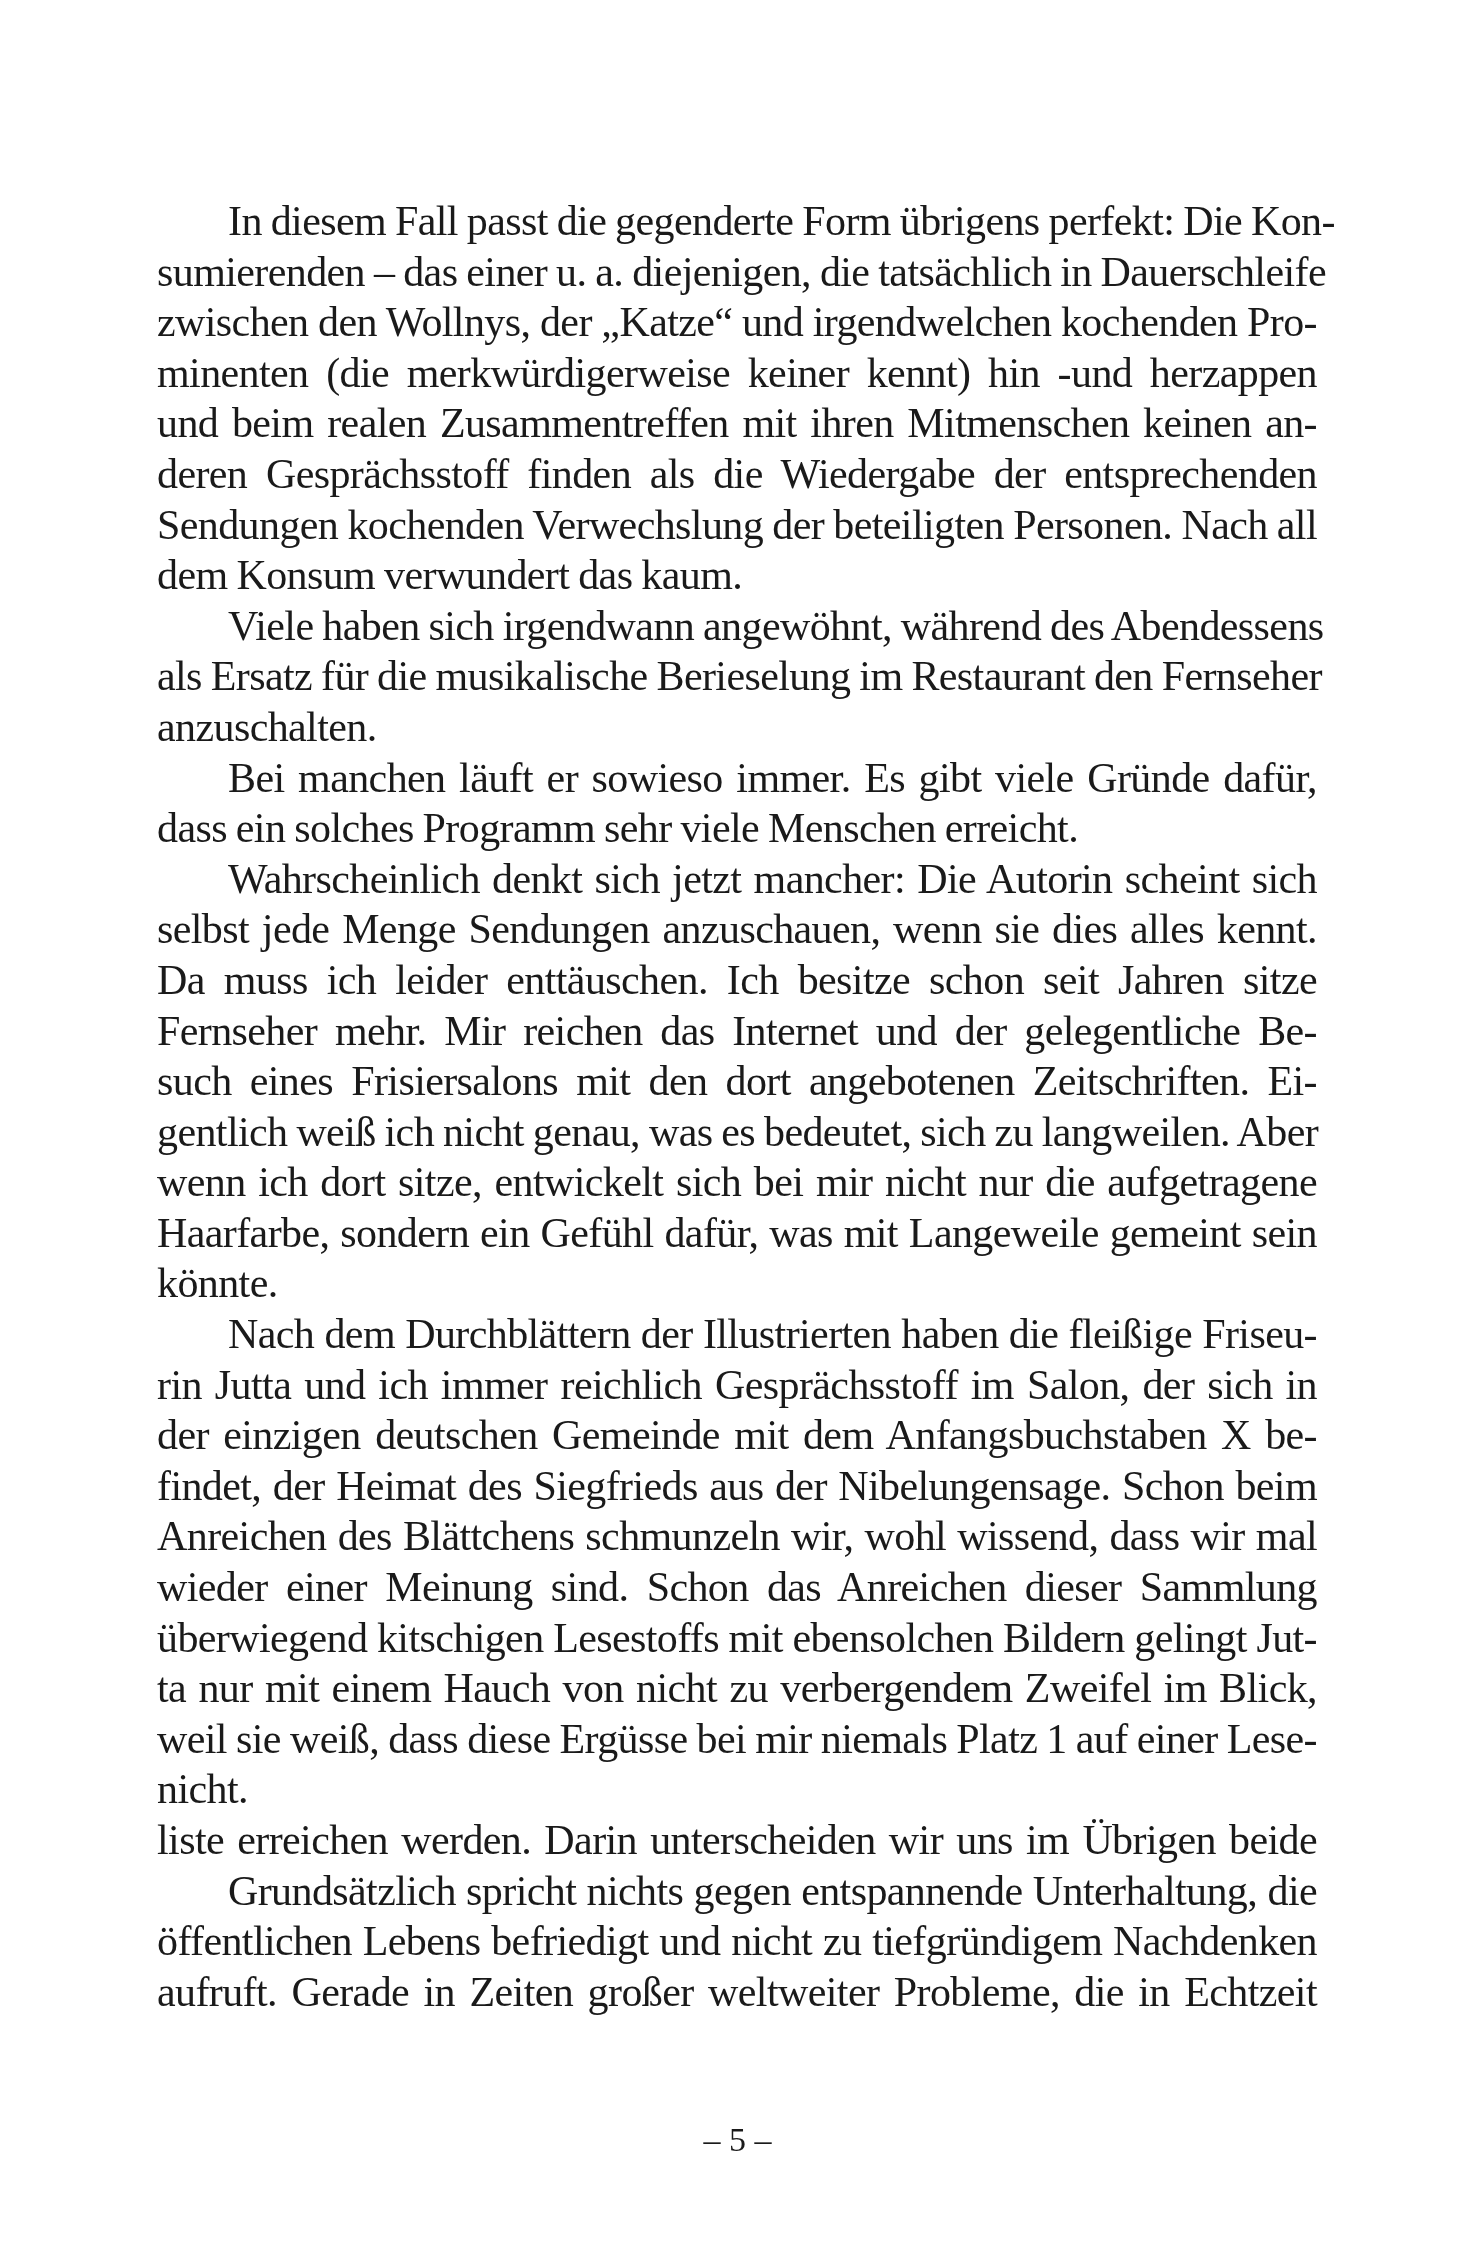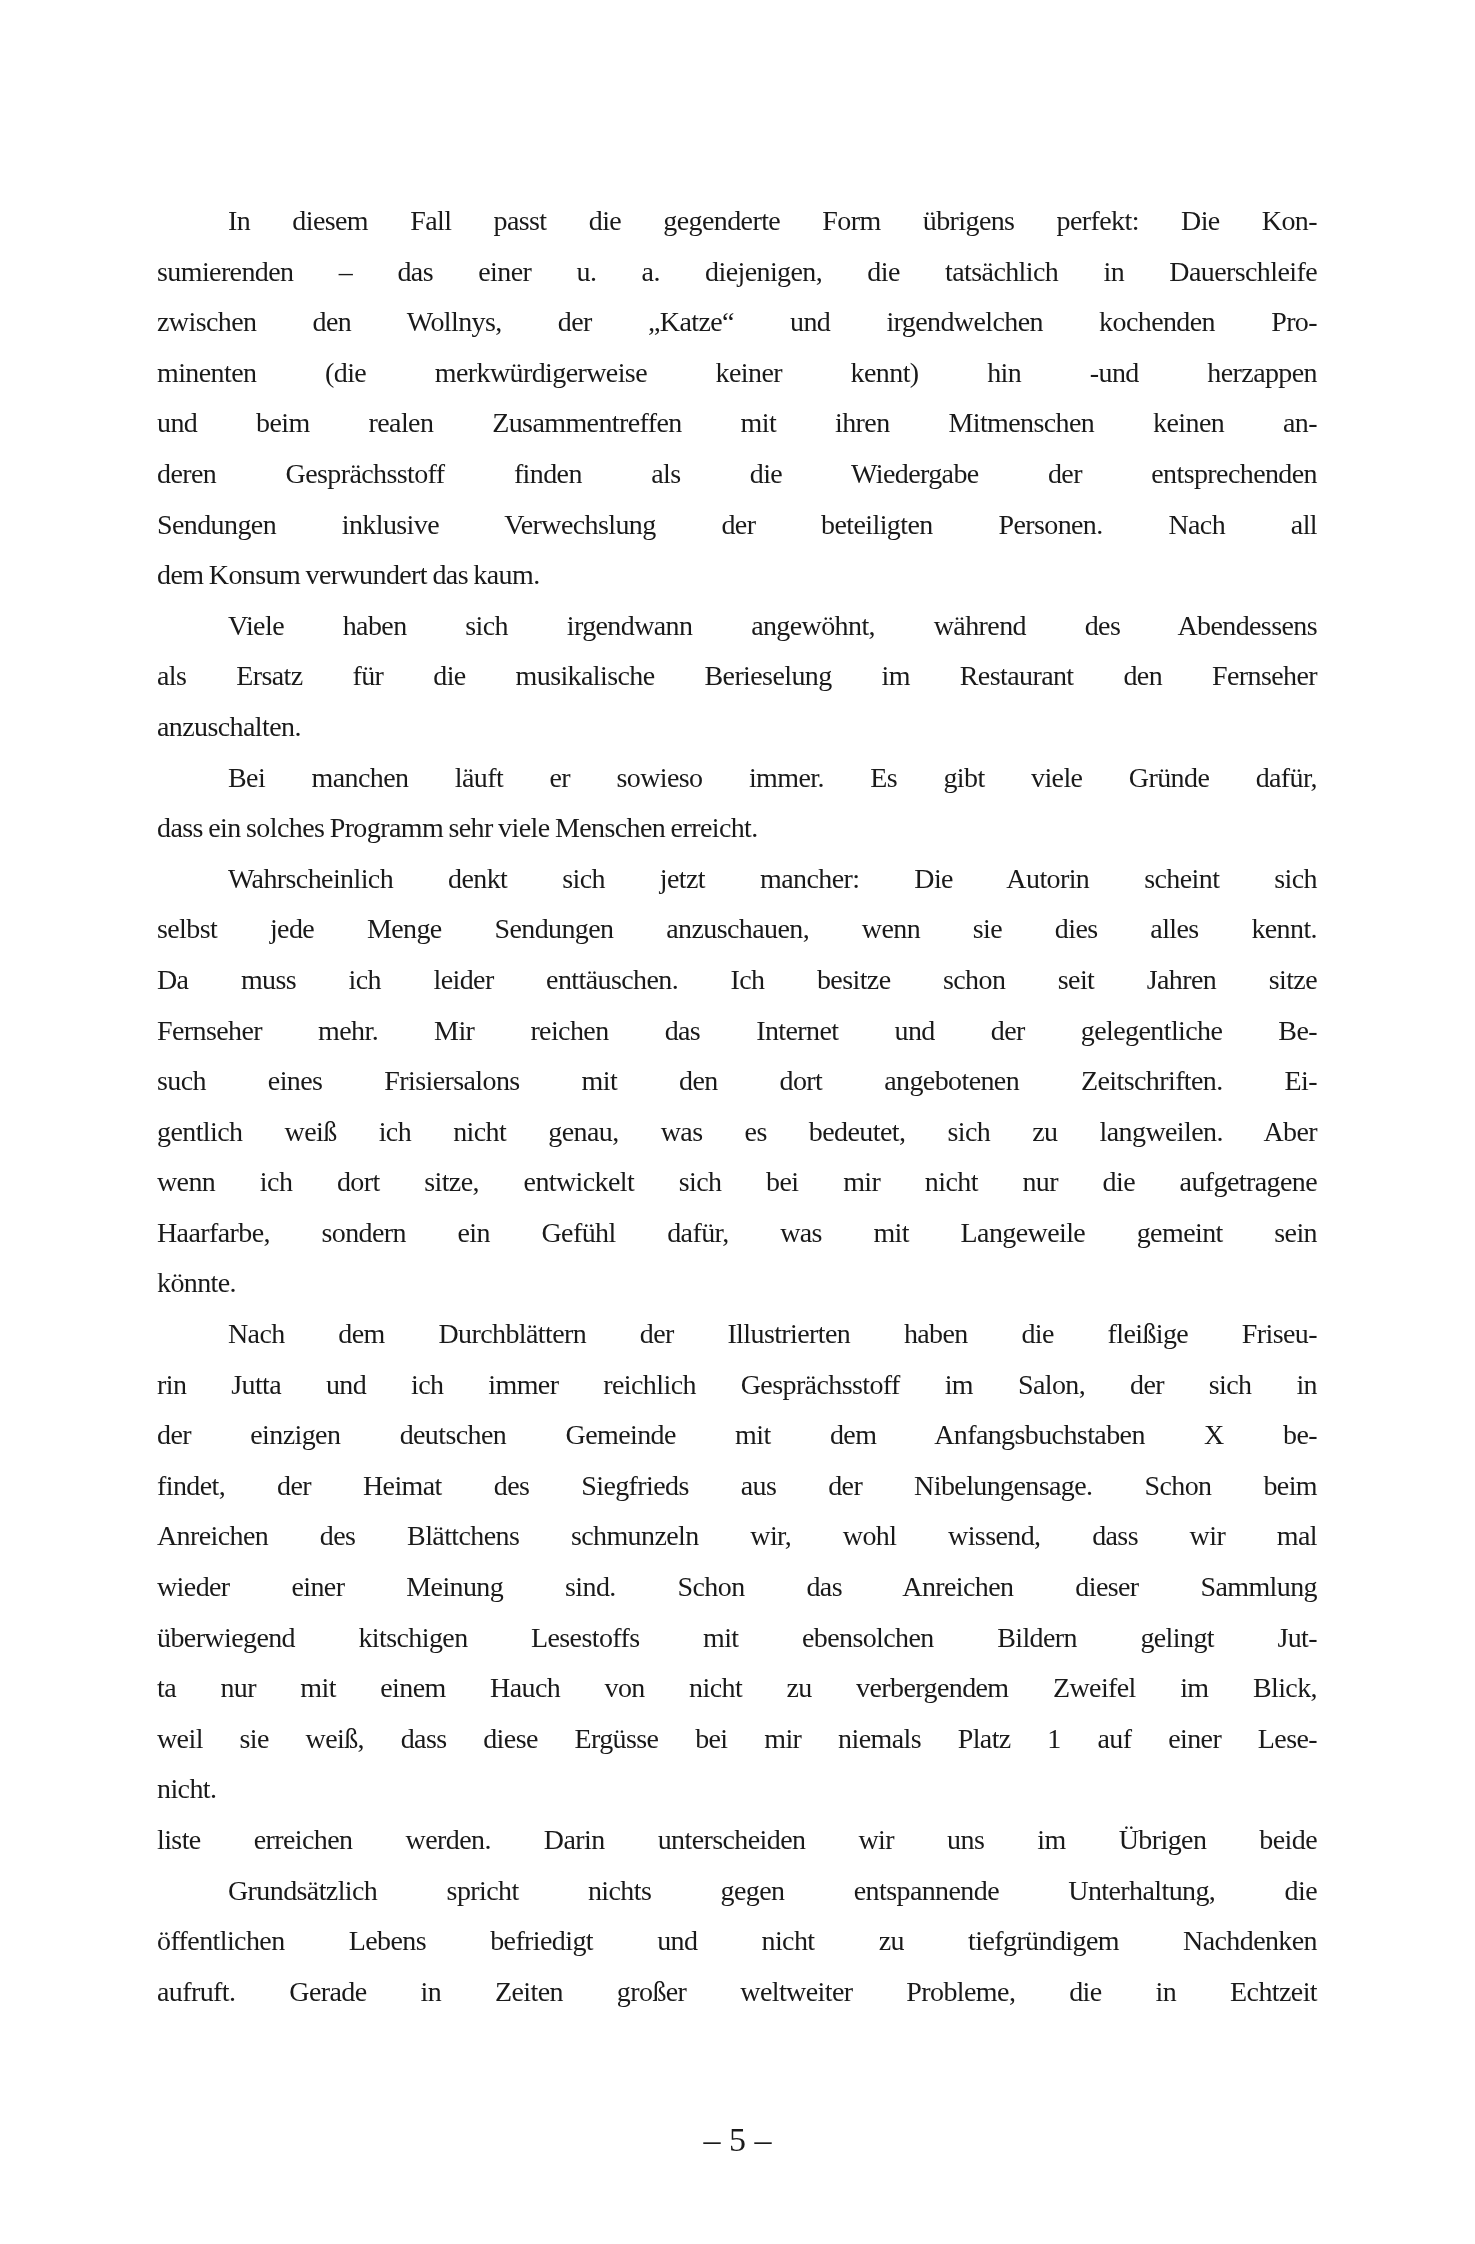--- a/index.html
+++ b/index.html
@@ -17,21 +17,21 @@
     }
     .page {
       position: absolute;
       left: 157px;
       top: 196px;
       width: 1160px;
     }
     .line {
       height: 50.6px;
       line-height: 50.6px;
-      font-size: 28px;
+      font-size: 42px;
       white-space: nowrap;
       text-align: justify;
       text-align-last: justify;
       letter-spacing: -0.6px;
       word-spacing: -1px;
     }
     .line.indent {
       padding-left: 71px;
     }
     .line.last {
@@ -52,21 +52,21 @@
 
 <div class="page">
 
   <div class="paragraph">
     <div class="line indent">In diesem Fall passt die gegenderte Form übrigens perfekt: Die Kon-</div>
     <div class="line">sumierenden – das einer u. a. diejenigen, die tatsächlich in Dauerschleife</div>
     <div class="line">zwischen den Wollnys, der „Katze“ und irgendwelchen kochenden Pro-</div>
     <div class="line">minenten (die merkwürdigerweise keiner kennt) hin -und herzappen</div>
     <div class="line">und beim realen Zusammentreffen mit ihren Mitmenschen keinen an-</div>
     <div class="line">deren Gesprächsstoff finden als die Wiedergabe der entsprechenden</div>
-    <div class="line">Sendungen inklusive Verwechslung der beteiligten Personen. Nach all</div>
+    <div class="line">Sendungen kochenden Verwechslung der beteiligten Personen. Nach all</div>
     <div class="line last">dem Konsum verwundert das kaum.</div>
   </div>
 
   <div class="paragraph">
     <div class="line indent">Viele haben sich irgendwann angewöhnt, während des Abendessens</div>
     <div class="line">als Ersatz für die musikalische Berieselung im Restaurant den Fernseher</div>
     <div class="line last">anzuschalten.</div>
   </div>
 
   <div class="paragraph">

